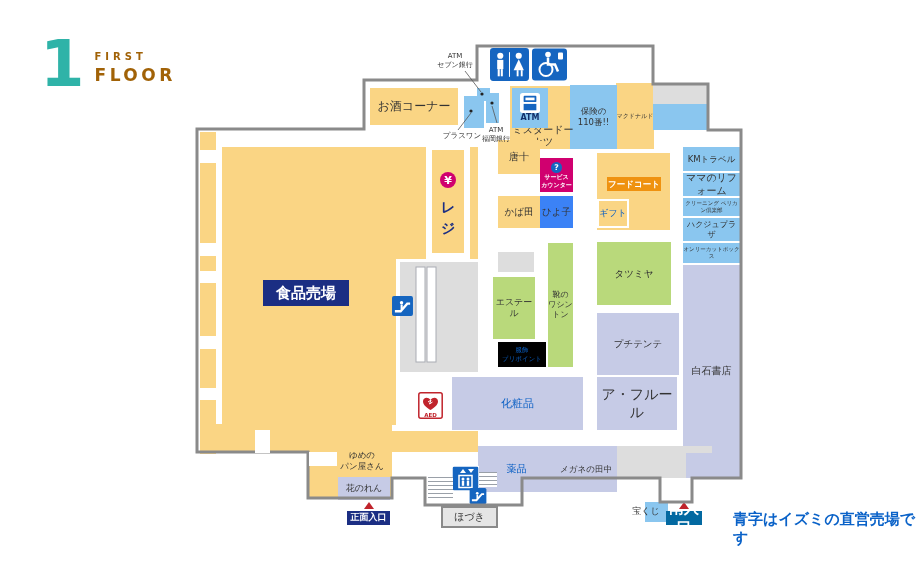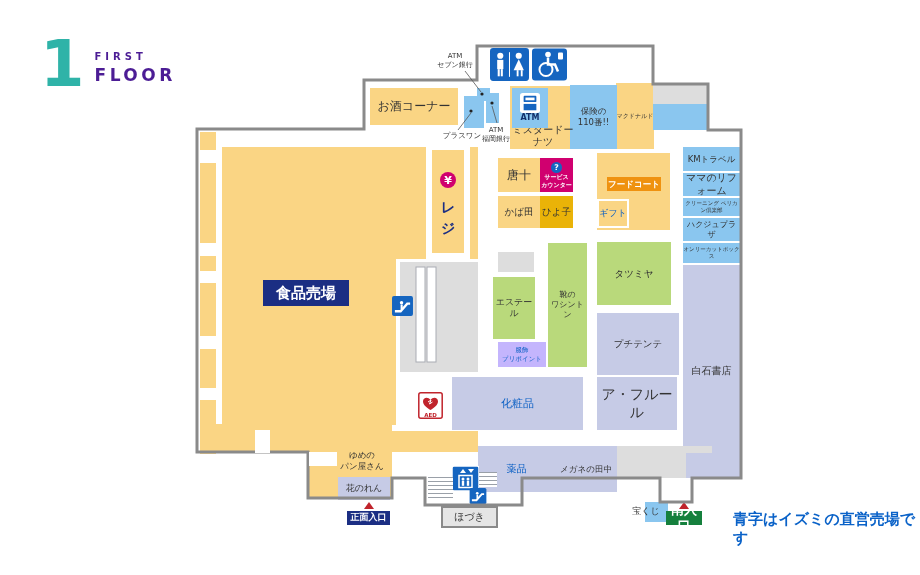--- a/index.html
+++ b/index.html
@@ -6,21 +6,21 @@
   .stage{position:relative;width:920px;height:575px;background:#fff;overflow:hidden;
          font-family:"DejaVu Sans",sans-serif;}
   #map-layer{position:absolute;left:0;top:0;width:100%;height:100%;}
   .area{position:absolute;display:flex;flex-direction:column;align-items:center;justify-content:center;
         text-align:center;line-height:1.25;color:#333;white-space:pre-line;box-sizing:border-box;}
   .area .ic{flex:0 0 auto;}
   .area .ic svg{display:block;width:100%;height:100%;}
   #overlay{position:absolute;left:0;top:0;pointer-events:none;}
   .logo{position:absolute;left:40px;top:34px;display:flex;}
   .logo-num{font-size:64px;font-weight:bold;color:#2FB3A8;line-height:0.95;}
-  .logo-txt{margin-left:10px;padding-top:17px;color:#4c1d95;}
+  .logo-txt{margin-left:10px;padding-top:17px;color:#a16207;}
   .logo-l1{display:block;font-size:10px;font-weight:bold;letter-spacing:4px;}
   .logo-l2{display:block;font-size:17px;font-weight:bold;letter-spacing:3.5px;margin-top:3px;text-align:right;}
   .note{position:absolute;left:733px;top:510px;font-size:15px;font-weight:bold;color:#0A62C8;}
   .tri{position:absolute;top:-9px;left:50%;margin-left:-5px;width:0;height:0;
        border-left:5px solid transparent;border-right:5px solid transparent;border-bottom:7px solid #C0242C;}
 </style>
 </head>
 <body>
 
 <div class="stage">
@@ -50,43 +50,43 @@
       <div class="area" style="left: 653px; top: 85px; width: 54px; height: 19px; background: rgb(221, 221, 221);"></div>
       <div class="area" style="left: 653px; top: 104px; width: 54px; height: 26px; background: rgb(138, 198, 239);"></div>
       <div class="area" style="left: 477px; top: 88px; width: 13px; height: 13px; background: rgb(138, 198, 239);"></div>
       <div class="area" style="left: 464px; top: 96px; width: 20px; height: 32px; background: rgb(138, 198, 239);"></div>
       <div class="area" style="left: 486px; top: 93px; width: 13px; height: 30px; background: rgb(138, 198, 239);"></div>
       <div class="area" style="left: 512px; top: 128px; width: 62px; height: 16px; font-size: 10px;"><span>ミスタードーナツ</span></div>
       <div class="area" style="left: 432px; top: 150px; width: 32px; height: 103px; background: rgb(250, 213, 132); color: rgb(27, 46, 131); font-size: 14px; font-weight: bold;"><span class="ic" style="width: 16px; height: 16px;"><svg viewBox="0 0 16 16">
             <circle cx="8" cy="8" r="8" fill="#D0006F"></circle>
             <text x="8" y="12" text-anchor="middle" font-size="11" font-weight="bold" fill="#fff">¥</text>
           </svg></span><span style="writing-mode: vertical-rl; letter-spacing: 4px; margin-top: 4px;">レジ</span></div>
-      <div class="area" style="left: 498px; top: 158px; width: 42px; height: 34px; background: rgb(250, 213, 132); font-size: 12px; justify-content: center;"><span>唐十</span></div>
+      <div class="area" style="left: 498px; top: 140px; width: 42px; height: 34px; background: rgb(250, 213, 132); font-size: 10px; justify-content: center;"><span>唐十</span></div>
       <div class="area" style="left: 540px; top: 158px; width: 33px; height: 34px; background: rgb(208, 0, 111); color: rgb(255, 255, 255); font-size: 6px; font-weight: bold;"><span class="ic" style="width: 11px; height: 11px;"><svg viewBox="0 0 14 14">
             <circle cx="7" cy="7" r="7" fill="#1565C0"></circle>
             <text x="7" y="10.5" text-anchor="middle" font-size="10" font-weight="bold" fill="#fff">?</text>
           </svg></span><span>サービス
 カウンター</span></div>
       <div class="area" style="left: 498px; top: 196px; width: 42px; height: 32px; background: rgb(250, 213, 132); font-size: 9.5px;"><span>かば田</span></div>
-      <div class="area" style="left: 540px; top: 196px; width: 33px; height: 32px; background: #eab308; font-size: 9.5px;"><span>ひよ子</span></div>
+      <div class="area" style="left: 540px; top: 196px; width: 33px; height: 32px; background: #3b82f6; font-size: 9.5px;"><span>ひよ子</span></div>
       <div class="area" style="left: 597px; top: 153px; width: 73px; height: 77px; background: rgb(250, 213, 132);"></div>
       <div class="area" style="left: 607px; top: 177px; width: 54px; height: 14px; background: rgb(239, 146, 16); color: rgb(255, 255, 255); font-size: 8.5px; font-weight: bold;"><span>フードコート</span></div>
       <div class="area" style="left: 597px; top: 199px; width: 32px; height: 29px; background: rgb(250, 213, 132); color: rgb(10, 95, 196); font-size: 9px; border: 2px solid rgb(255, 255, 255);"><span>ギフト</span></div>
       <div class="area" style="left: 683px; top: 147px; width: 57px; height: 24px; background: rgb(138, 198, 239); font-size: 8.5px;"><span>KMトラベル</span></div>
       <div class="area" style="left: 683px; top: 173px; width: 57px; height: 23px; background: rgb(138, 198, 239); font-size: 10px;"><span>ママのリフォーム</span></div>
       <div class="area" style="left: 683px; top: 198px; width: 57px; height: 18px; background: rgb(138, 198, 239); font-size: 5.5px;"><span>クリーニング ペリカン倶楽部</span></div>
       <div class="area" style="left: 683px; top: 218px; width: 57px; height: 23px; background: rgb(138, 198, 239); font-size: 8px;"><span>ハクジュプラザ</span></div>
       <div class="area" style="left: 683px; top: 243px; width: 57px; height: 20px; background: rgb(138, 198, 239); font-size: 5.5px;"><span>オンリーカットボックス</span></div>
       <div class="area" style="left: 683px; top: 265px; width: 57px; height: 213px; background: rgb(198, 203, 230); font-size: 10px;"><span>白石書店</span></div>
       <div class="area" style="left: 498px; top: 252px; width: 36px; height: 20px; background: rgb(221, 221, 221);"></div>
       <div class="area" style="left: 400px; top: 262px; width: 78px; height: 110px; background: rgb(221, 221, 221);"></div>
       <div class="area" style="left: 493px; top: 277px; width: 42px; height: 62px; background: rgb(185, 217, 123); font-size: 9px;"><span>エステール</span></div>
-      <div class="area" style="left: 498px; top: 342px; width: 48px; height: 25px; background: #c4b5fd; color: rgb(10, 95, 196); font-size: 6.5px;"><span>服飾
+      <div class="area" style="left: 498px; top: 342px; width: 48px; height: 25px; background: #000000; color: rgb(10, 95, 196); font-size: 6.5px;"><span>服飾
 プリポイント</span></div>
-      <div class="area" style="left: 548px; top: 243px; width: 39px; height: 124px; background: rgb(185, 217, 123); font-size: 8px;"><span>靴の
+      <div class="area" style="left: 548px; top: 243px; width: 25px; height: 124px; background: rgb(185, 217, 123); font-size: 8px;"><span>靴の
 ワシントン</span></div>
       <div class="area" style="left: 597px; top: 242px; width: 74px; height: 63px; background: rgb(185, 217, 123); font-size: 9.5px;"><span>タツミヤ</span></div>
       <div class="area" style="left: 597px; top: 313px; width: 82px; height: 62px; background: rgb(198, 203, 230); font-size: 9.5px;"><span>プチテンテ</span></div>
       <div class="area" style="left: 452px; top: 377px; width: 131px; height: 53px; background: rgb(198, 203, 230); color: rgb(10, 95, 196); font-size: 11px;"><span>化粧品</span></div>
       <div class="area" style="left: 597px; top: 377px; width: 80px; height: 53px; background: rgb(198, 203, 230); font-size: 14px;"><span>ア・フルール</span></div>
       <div class="area" style="left: 478px; top: 446px; width: 77px; height: 46px; background: rgb(198, 203, 230); color: rgb(10, 95, 196); font-size: 10px;"><span>薬品</span></div>
       <div class="area" style="left: 555px; top: 446px; width: 62px; height: 46px; background: rgb(198, 203, 230); font-size: 8.5px;"><span>メガネの田中</span></div>
       <div class="area" style="left: 617px; top: 446px; width: 95px; height: 32px; background: rgb(221, 221, 221);"></div>
       <div class="area" style="left: 686px; top: 453px; width: 26px; height: 25px; background: rgb(198, 203, 230);"></div>
       <div class="area" style="left: 330px; top: 445px; width: 64px; height: 31px; font-size: 8.5px;"><span>ゆめの
@@ -150,21 +150,21 @@
             <text x="12.5" y="25" text-anchor="middle" font-size="5.5" font-weight="bold" fill="#C0242C">AED</text>
           </svg></span></div>
       <div class="area" style="left: 428px; top: 477px; width: 25px; height: 23px; background: repeating-linear-gradient(rgb(154, 160, 168) 0px, rgb(154, 160, 168) 1px, rgb(255, 255, 255) 1px, rgb(255, 255, 255) 4px);"></div>
       <div class="area" style="left: 479px; top: 472px; width: 18px; height: 15px; background: repeating-linear-gradient(rgb(154, 160, 168) 0px, rgb(154, 160, 168) 1px, rgb(255, 255, 255) 1px, rgb(255, 255, 255) 4px);"></div>
       <div class="area" style="left: 430px; top: 50px; width: 50px; height: 22px; font-size: 7px;"><span>ATM
 セブン銀行</span></div>
       <div class="area" style="left: 440px; top: 130px; width: 44px; height: 11px; font-size: 7.5px;"><span>プラスワン</span></div>
       <div class="area" style="left: 479px; top: 124px; width: 34px; height: 21px; font-size: 7px;"><span>ATM
 福岡銀行</span></div>
       <div class="area" style="left: 347px; top: 511px; width: 43px; height: 14px; background: rgb(27, 46, 131); color: rgb(255, 255, 255); font-size: 9px; font-weight: bold;"><span class="tri"></span><span>正面入口</span></div>
-      <div class="area" style="left: 666px; top: 511px; width: 36px; height: 14px; background: #15803d; color: rgb(255, 255, 255); font-size: 13px; font-weight: bold;"><span class="tri"></span><span>南入口</span></div>
+      <div class="area" style="left: 666px; top: 511px; width: 36px; height: 14px; background: #0369a1; color: rgb(255, 255, 255); font-size: 15px; font-weight: bold;"><span class="tri"></span><span>南入口</span></div>
     </div>
 
   <svg id="overlay" width="920" height="575" viewBox="0 0 920 575">
 
     <path d="M197,129 H364 V80 H477 V46 H653 V84 H708 V130 H741 V478 H692 V502 H660 V478 H522 V505 H425 V478 H392 V498 H308 V452 H197 Z" fill="none" stroke="#8A8A8A" stroke-width="3"></path>
 
     <g fill="#FFFFFF">
       <rect x="199" y="150" width="18" height="13"></rect>
       <rect x="199" y="243" width="18" height="13"></rect>
       <rect x="199" y="271" width="18" height="12"></rect>

